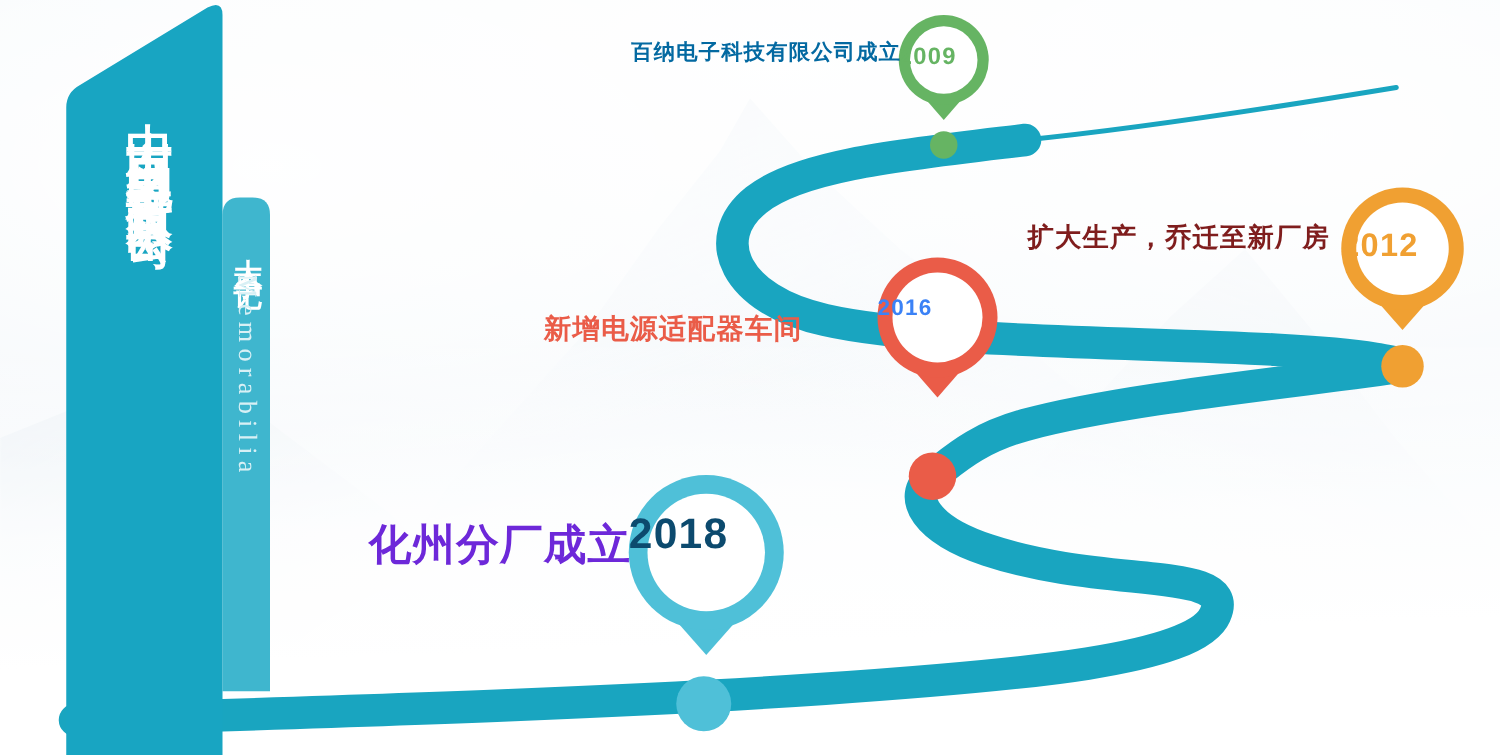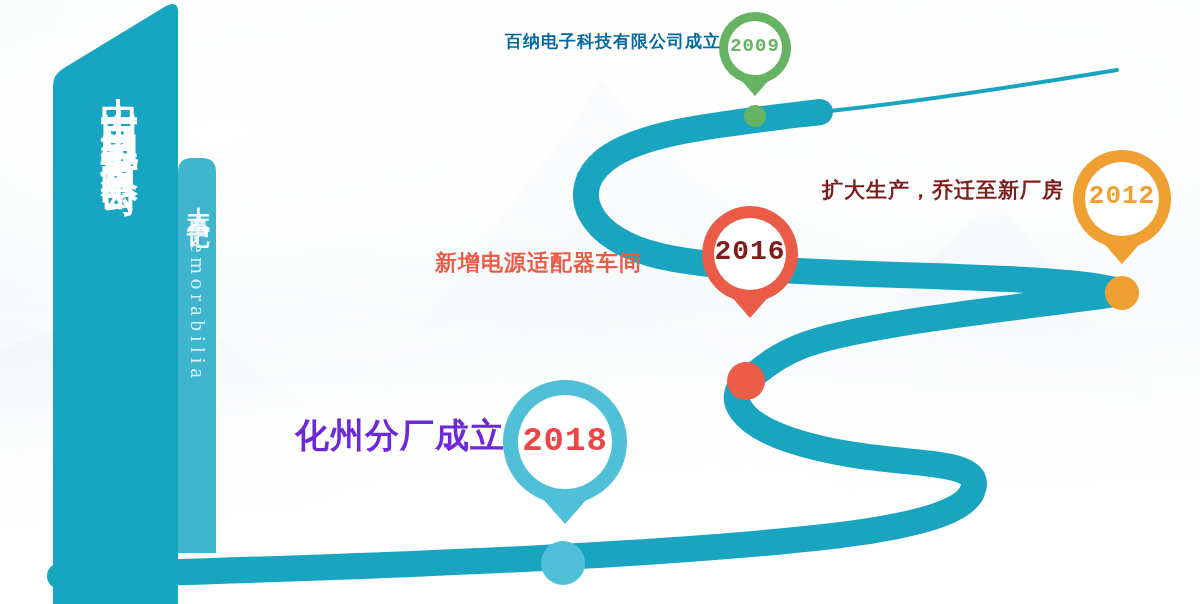--- a/index.html
+++ b/index.html
@@ -62,22 +62,22 @@
   .sub-en{color:#d8f0f5;font-size:21px;letter-spacing:5px;font-family:"Liberation Serif","DejaVu Serif",serif;}
 
   
   .road-svg{position:absolute;left:0;top:0;}
 
   
   .pin{position:absolute;}
   .pin svg{display:block;overflow:visible;}
   .pin-year{
     position:absolute;left:0;top:0;width:100%;
-    text-align:center;font-weight:700;
-    font-family:Liberation Mono, monospace;
+    font-weight:700;
+    font-family:Liberation Sans, sans-serif;
   }
   .label{
     position:absolute;white-space:nowrap;font-weight:700;
     font-family:"DejaVu Sans","Liberation Sans",sans-serif;
   }
 </style>
 </head>
 <body>
 
 <div id="stage">
@@ -154,27 +154,27 @@
         </svg>
         <div class="pin-year" style="top: 30.8px; font-size: 26px; color: rgb(240, 160, 50); letter-spacing: 1px;">2012</div>
       </div>
       <div class="label" style="left: 822px; top: 176px; font-size: 21px; color: #7f1d1d; letter-spacing: 1px;">扩大生产，乔迁至新厂房</div>
       <div class="pin" style="left: 702px; top: 206px; width: 96px; height: 112px;">
         <svg width="96" height="112" viewBox="0 0 96 112">
           <path d="M18.240000000000002,77.75999999999999 L48,112 L77.75999999999999,77.75999999999999 Z" fill="#ea5c48"></path>
           <circle cx="48" cy="48" r="48" fill="#ea5c48"></circle>
           <circle cx="48" cy="48" r="36" fill="#ffffff"></circle>
         </svg>
-        <div class="pin-year" style="top: 29.8px; font-size: 28px; color: #7f1d1d; letter-spacing: 1px;">2016</div>
+        <div class="pin-year" style="top: 29.8px; font-size: 18px; color: #3b82f6; letter-spacing: 1px;">2016</div>
       </div>
       <div class="label" style="left: 435px; top: 248px; font-size: 22px; color: rgb(234, 92, 72); letter-spacing: 1px;">新增电源适配器车间</div>
       <div class="pin" style="left: 503px; top: 380px; width: 124px; height: 144px;">
         <svg width="124" height="144" viewBox="0 0 124 144">
           <path d="M23.560000000000002,100.44 L62,144 L100.44,100.44 Z" fill="#4fc0d8"></path>
           <circle cx="62" cy="62" r="62" fill="#4fc0d8"></circle>
           <circle cx="62" cy="62" r="47" fill="#ffffff"></circle>
         </svg>
-        <div class="pin-year" style="top: 42px; font-size: 34px; color: #ef4444; letter-spacing: 1px;">2018</div>
+        <div class="pin-year" style="top: 28px; font-size: 34px; color: #0c4a6e; letter-spacing: 1px;">2018</div>
       </div>
       <div class="label" style="left: 295px; top: 413px; font-size: 34px; color: #6d28d9; letter-spacing: 1px;">化州分厂成立</div>
     </div>
 
 </div>
 
 </body></html>

